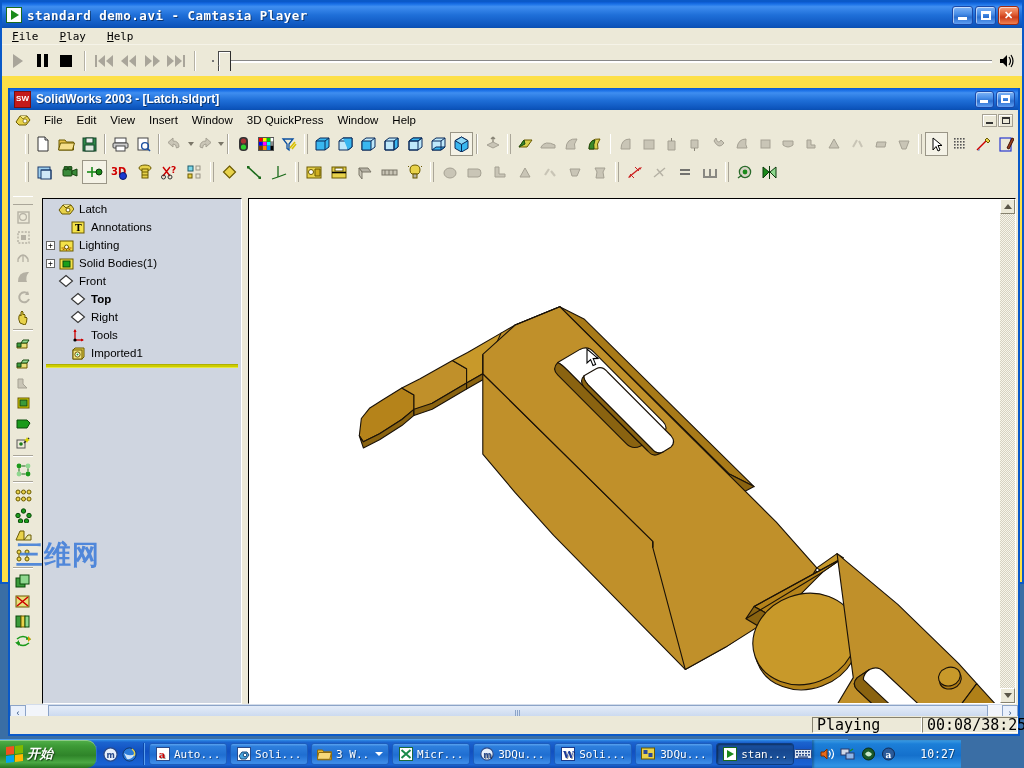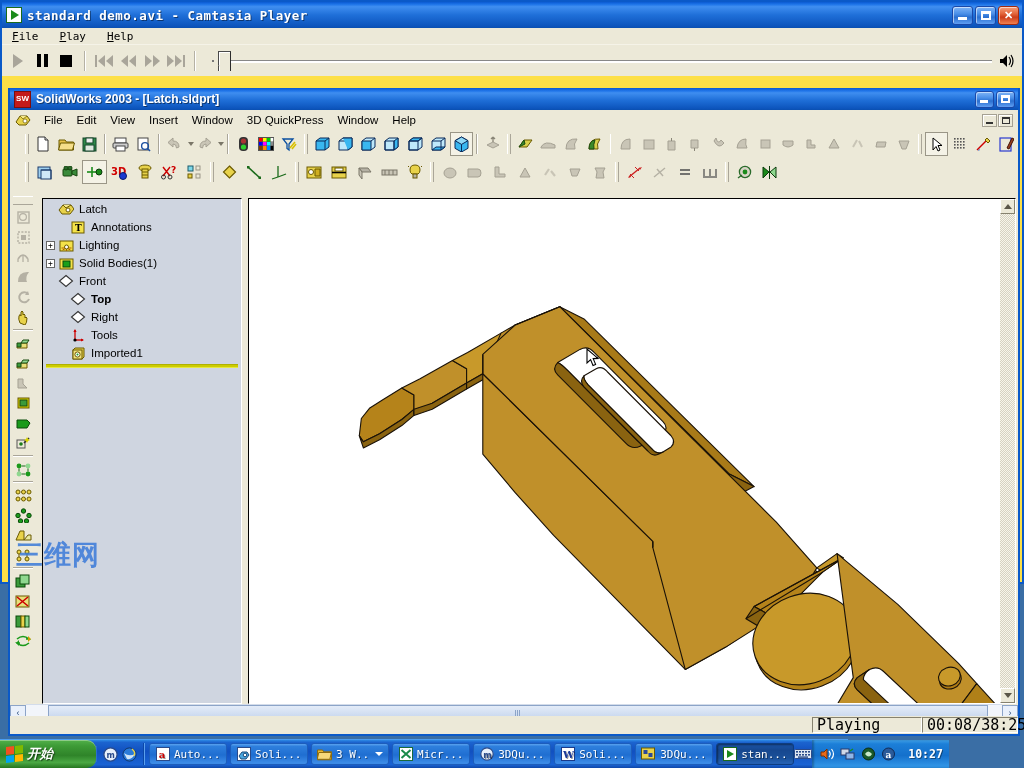--- a/index.html
+++ b/index.html
@@ -220,21 +220,21 @@
     border-color:#0d3c80;box-shadow:inset 1px 1px 2px rgba(0,0,0,.45);}
   .task .tico16{width:15px;height:15px;flex:0 0 auto;display:flex;align-items:center;justify-content:center;}
   .task .tlabel{overflow:hidden;text-overflow:clip;}
   .task .tarrow{margin-left:auto;width:0;height:0;border-left:4px solid transparent;border-right:4px solid transparent;border-top:4px solid #fff;}
   #tray{
     height:28px;display:flex;align-items:center;gap:4px;padding:0 6px 0 8px;
     background:linear-gradient(180deg,#3fa0e8 0%,#1c7fd8 14%,#1470cc 55%,#2f92e4 90%);
     box-shadow:inset 2px 0 2px rgba(0,0,0,.25);
   }
   #tray .trayico{width:16px;height:16px;display:flex;align-items:center;justify-content:center;}
-  #clock{color:#fff;font-size:11.5px;font-family:"DejaVu Sans Mono","Liberation Mono",monospace;text-shadow:1px 1px 0 rgba(0,0,0,.4);margin-left:8px;font-weight:bold;}
+  #clock{color:#fff;font-size:11.5px;font-family:"DejaVu Sans Mono","Liberation Mono",monospace;text-shadow:1px 1px 0 rgba(0,0,0,.4);margin-left:20px;}
 
   .kbd-btn{width:22px;height:20px;display:flex;align-items:center;justify-content:center;}
 
   
   #cursor{position:absolute;left:586px;top:348px;pointer-events:none;}
 </style>
 </head>
 <body>
 
 <div id="camtasia-window">

